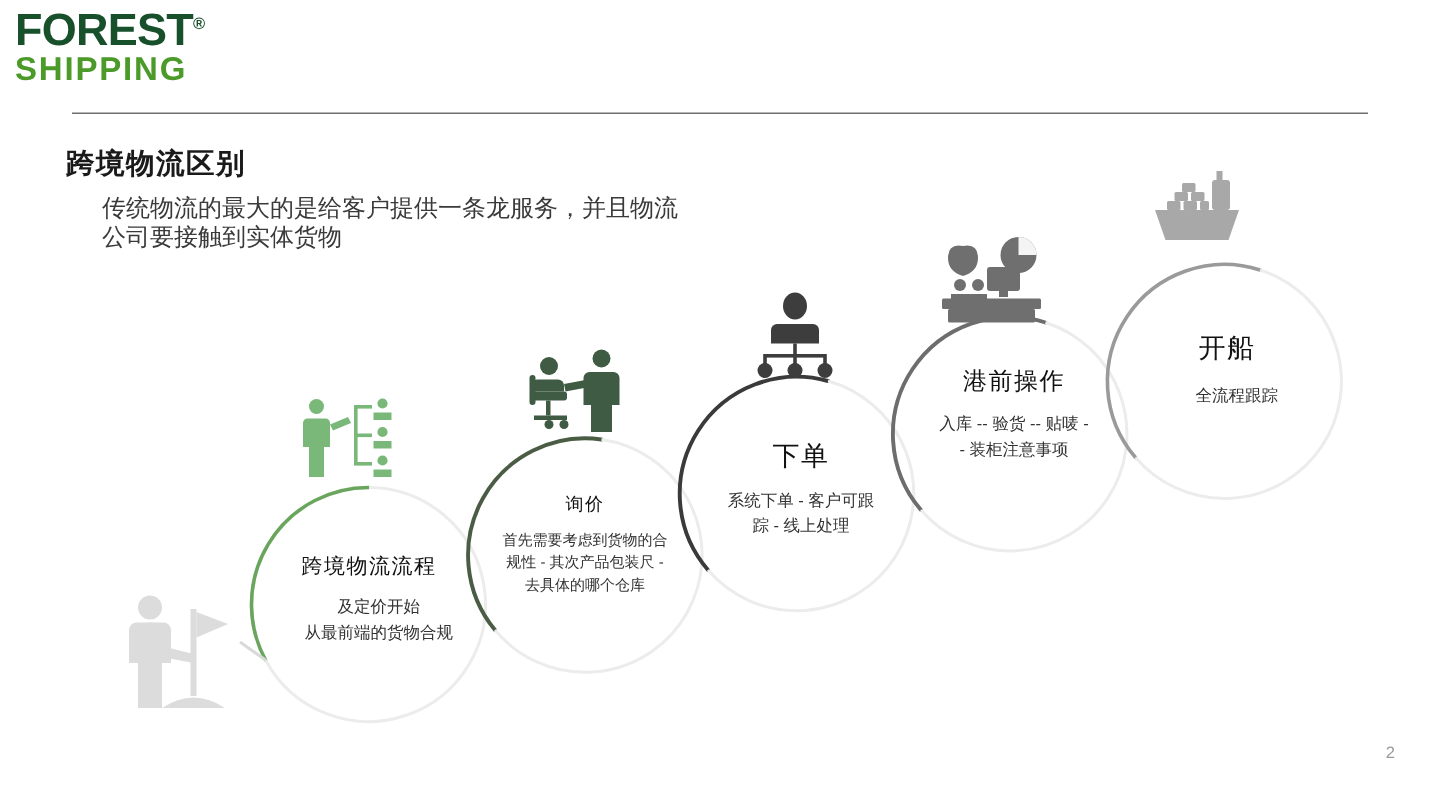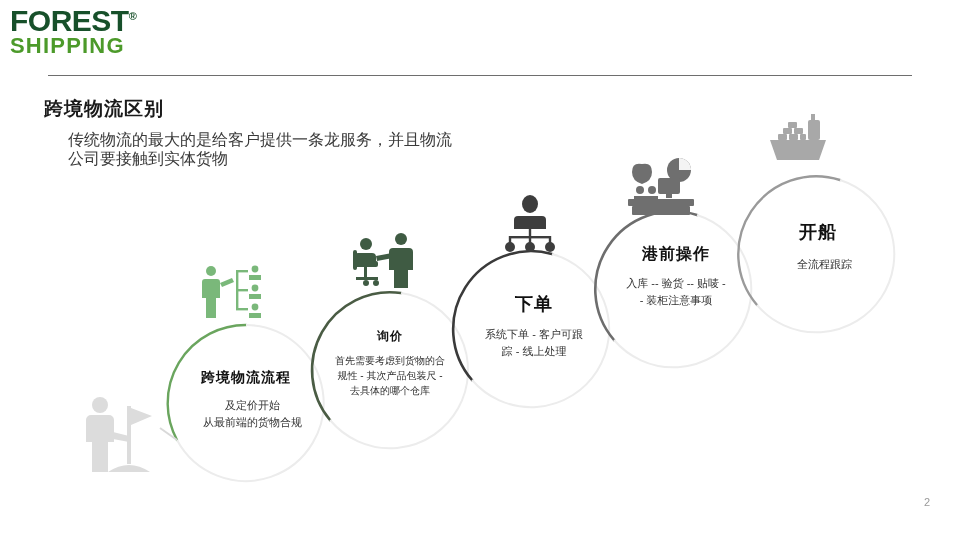--- a/index.html
+++ b/index.html
@@ -108,21 +108,21 @@
     pointer-events: none;
   }
 
   
   .step {
     position: absolute;
     box-sizing: border-box;
     text-align: center;
   }
   .step-title {
-    font-weight: bold;
+    font-weight: normal;
     color: #111;
     letter-spacing: 1px;
     white-space: nowrap;
   }
   .step-desc {
     color: #333;
     line-height: 17px;
     padding-left: 13px;
   }
 

